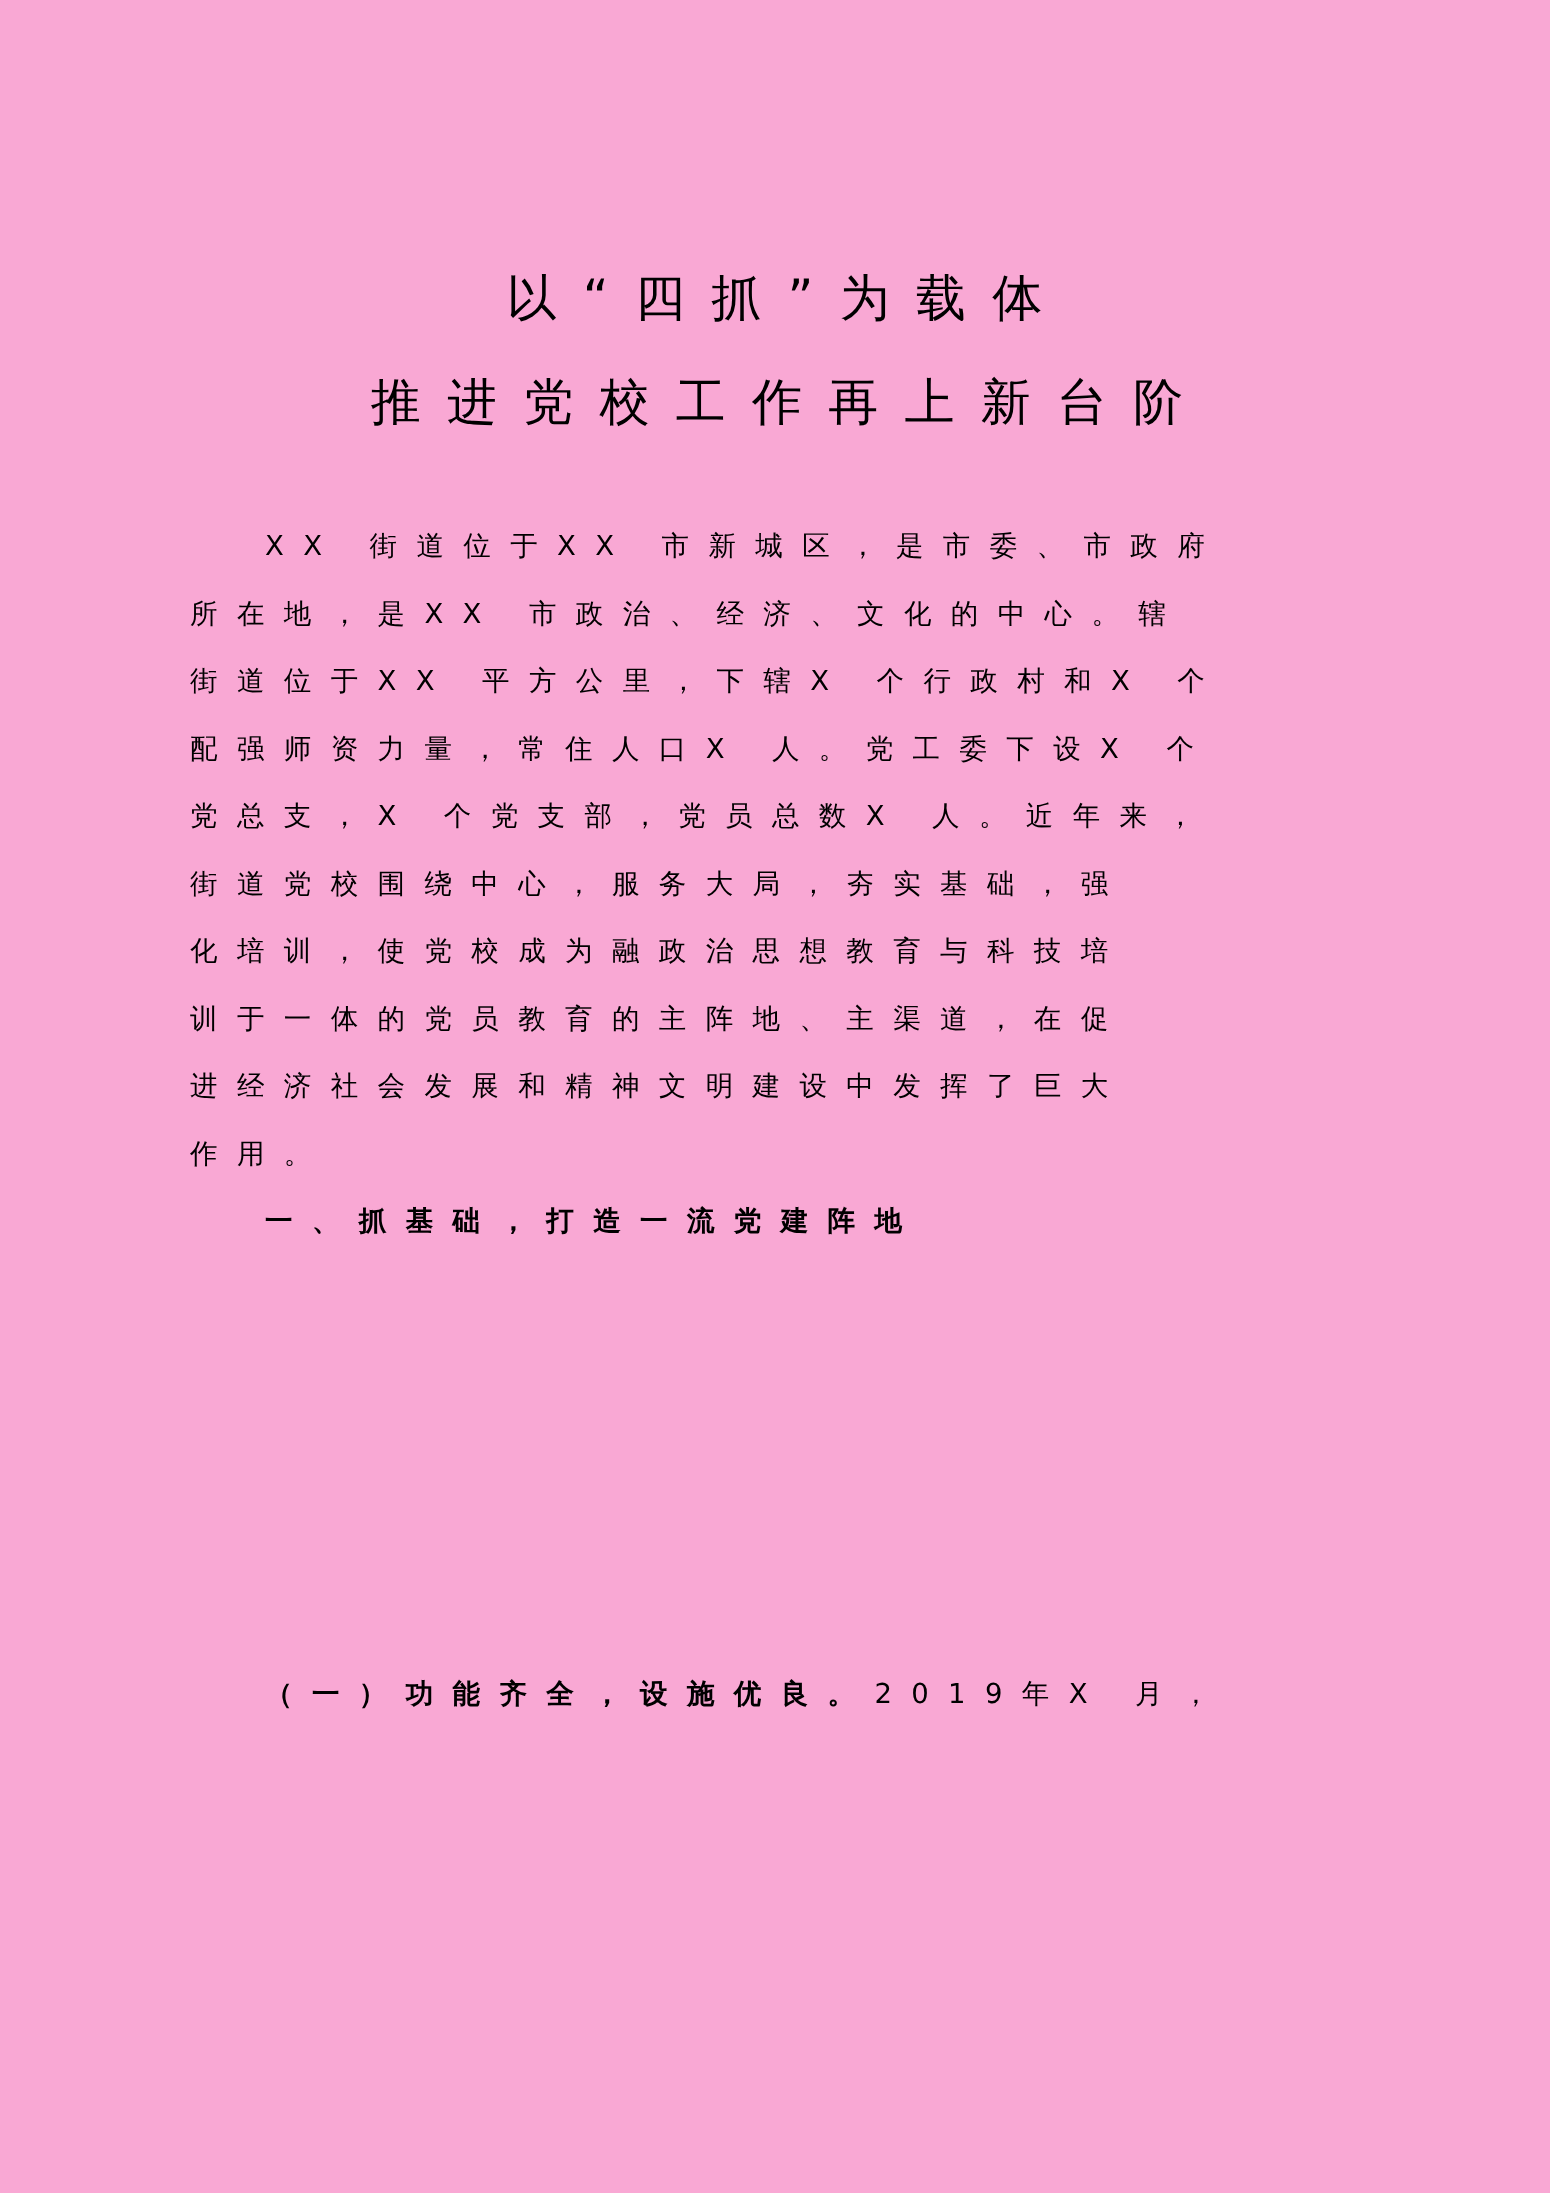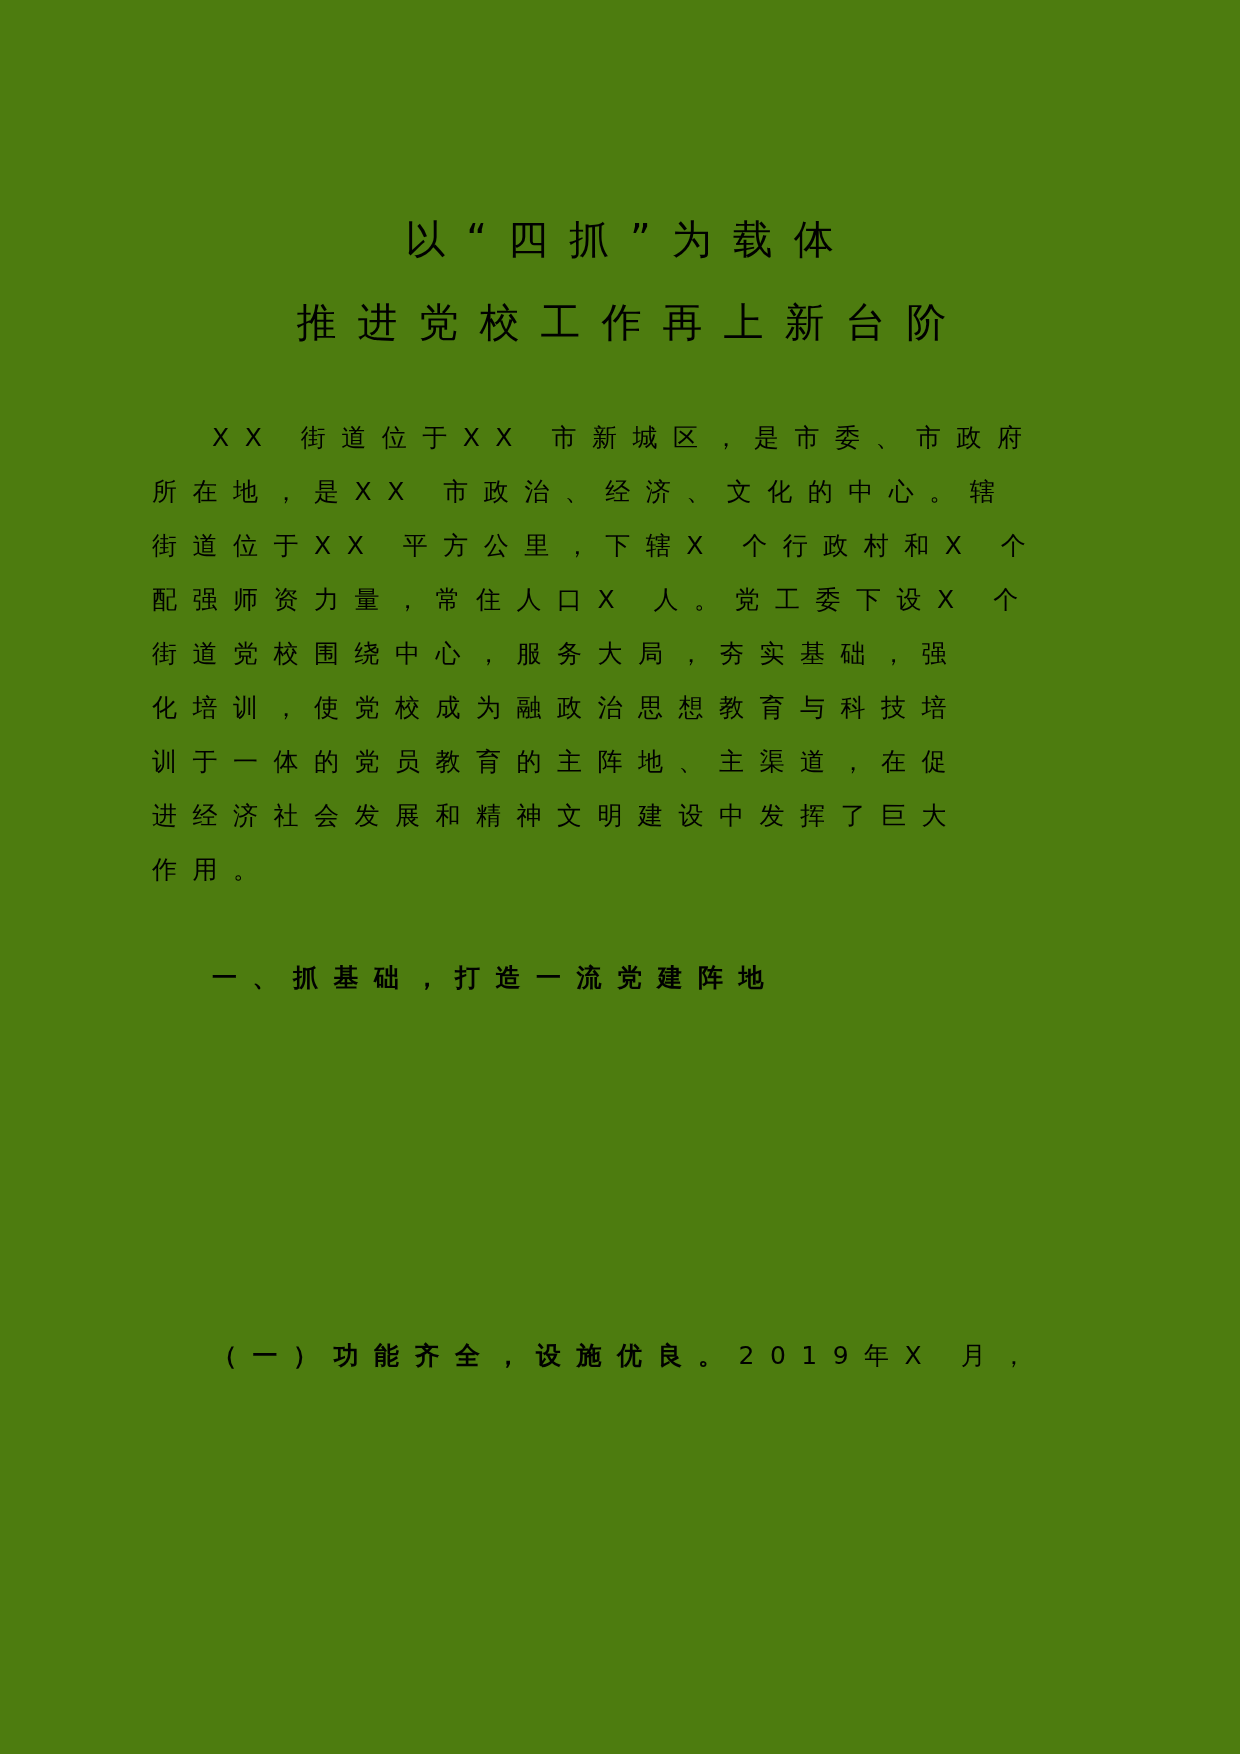--- a/index.html
+++ b/index.html
@@ -13,40 +13,40 @@
     position: relative;
     overflow: hidden;
     font-family: "DejaVu Sans", "Liberation Sans", sans-serif;
     color: #000000;
   }
   .page {
     position: absolute;
     left: 0; top: 0;
     width: 1240px;
     height: 1754px;
-    background: #4d7c0f;
+    background: #f9a8d4;
   }
   .title {
     position: absolute;
     left: 0;
     width: 1240px;
     text-align: center;
     font-size: 40px;
     letter-spacing: 21px;
     line-height: 50px;
     font-weight: normal;
     margin: 0;
   }
   .title-1 { top: 214px; padding-left: 10px; }
   .title-2 { top: 297px; padding-left: 12px; }
   .body-text {
     position: absolute;
     left: 152px;
     width: 820px;
-    font-size: 25px;
+    font-size: 22px;
     letter-spacing: 15.5px;
     line-height: 54px;
     margin: 0;
   }
   .line {
     display: block;
     white-space: nowrap;
     height: 54px;
   }
   .indent { padding-left: 60px; }
@@ -65,20 +65,21 @@
 <div class="page">
 
   <h1 class="title title-1">以“四抓”为载体</h1>
   <h1 class="title title-2">推进党校工作再上新台阶</h1>
 
   <div class="body-text p1">
     <span class="line indent">XX 街道位于XX 市新城区，是市委、市政府</span>
     <span class="line">所在地，是XX 市政治、经济、文化的中心。辖</span>
     <span class="line">街道位于XX 平方公里，下辖X 个行政村和X 个</span>
     <span class="line">配强师资力量，常住人口X 人。党工委下设X 个</span>
+    <span class="line">党总支，X 个党支部，党员总数X 人。近年来，</span>
     <span class="line">街道党校围绕中心，服务大局，夯实基础，强</span>
     <span class="line">化培训，使党校成为融政治思想教育与科技培</span>
     <span class="line">训于一体的党员教育的主阵地、主渠道，在促</span>
     <span class="line">进经济社会发展和精神文明建设中发挥了巨大</span>
     <span class="line">作用。</span>
   </div>
 
   <div class="body-text h1">
     <span class="line indent heading-1">一、抓基础，打造一流党建阵地</span>
   </div>

